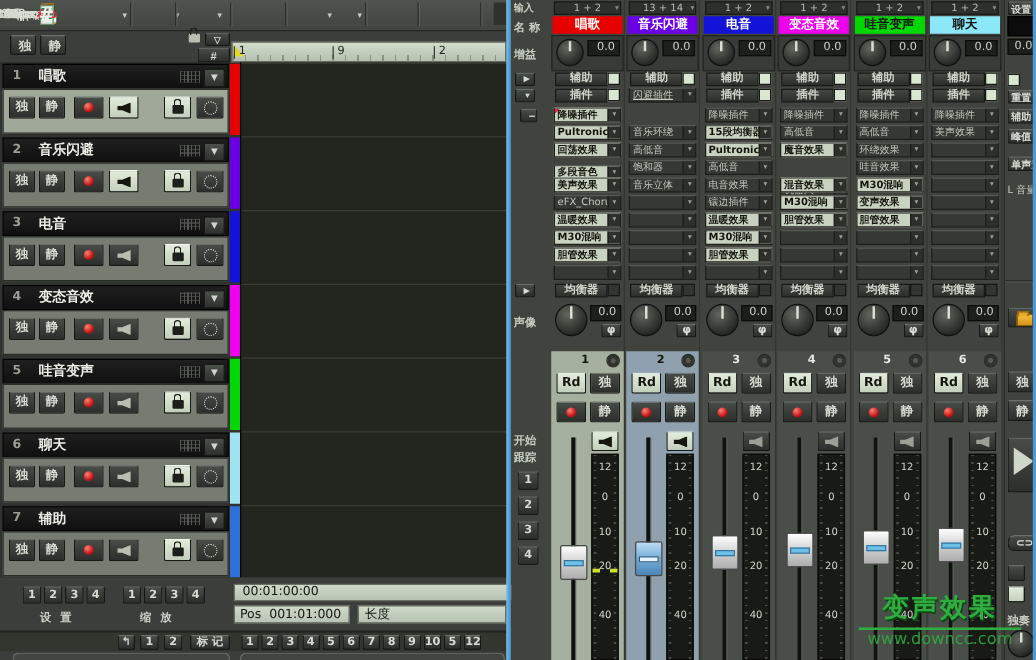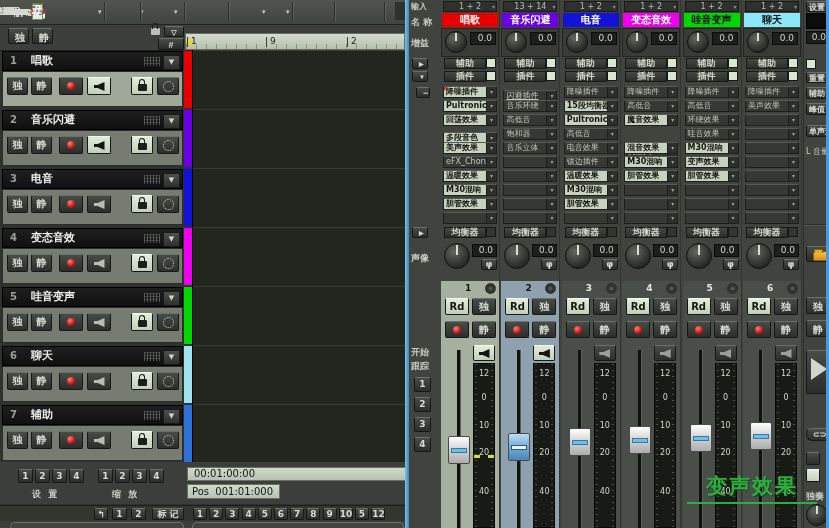--- a/index.html
+++ b/index.html
@@ -326,20 +326,21 @@
         <div class="btn sm" style="left: 115px; top: 7px; width: 15px; height: 14px;">2</div>
         <div class="btn sm" style="left: 132px; top: 7px; width: 15px; height: 14px;">3</div>
         <div class="btn sm" style="left: 149px; top: 7px; width: 15px; height: 14px;">4</div>
       </div>
     <div class="grouplabel" style="left:112px;top:26px;">缩 放</div>
     <div class="lightfield" style="left:187px;top:5px;width:254px;height:14px;padding-left:6px;">00:01:00:00</div>
     <div class="lightfield" style="left:187px;top:22px;width:93px;height:15px;">
       <span style="position:absolute;left:4px;top:1px;">Pos</span>
       <span style="position:absolute;right:6px;top:1px;">001:01:000</span>
     </div>
+    <div class="lightfield" style="left:286px;top:22px;width:119px;height:15px;padding-left:5px;padding-top:1px;">长度</div>
   </div>
 
   <div id="bottombar">
       <div class="btn sm" style="left: 94px; top: 2px; width: 14px; height: 12px; line-height: 10px;">↰</div>
       <div class="btn sm" style="left: 112px; top: 2px; width: 15px; height: 12px; line-height: 10px;">1</div>
       <div class="btn sm" style="left: 131px; top: 2px; width: 15px; height: 12px; line-height: 10px;">2</div>
       <div class="btn sm" style="left: 152px; top: 2px; width: 32px; height: 12px; line-height: 10px;">标 记</div>
       <div class="btn sm" style="left: 193px; top: 2px; width: 14px; height: 12px; line-height: 10px;">1</div>
       <div class="btn sm" style="left: 209.2px; top: 2px; width: 14px; height: 12px; line-height: 10px;">2</div>
       <div class="btn sm" style="left: 225.4px; top: 2px; width: 14px; height: 12px; line-height: 10px;">3</div>
@@ -433,21 +434,21 @@
           <div class="strip-lower tint-blue"></div>
           <div class="inputdd">13 + 14<i>▾</i></div>
           <div class="chname" style="background: rgb(106, 0, 230); color: rgb(255, 255, 255);">音乐闪避</div>
           <div class="gainpanel"></div>
           <div class="knob" style="left: 4px; top: 31px; width: 22px; height: 22px;"></div>
           <div class="valbox" style="left: 29px; top: 32px; width: 26px; height: 13px;">0.0</div>
           <div class="rowbtn" style="top: 58px;">辅助</div>
           <div class="rowsq on" style="top: 58px;"></div>
           <div class="rowbtn" style="top: 71px;">插件</div>
           <div class="rowsq on" style="top: 71px;"></div>
-          <div class="slot off" style="top: 90px; text-decoration: underline;">闪避插件<div class="arr">▾</div></div>
+          <div class="slot off" style="top: 70px; text-decoration: underline;">闪避插件<div class="arr">▾</div></div>
           <div class="slot off" style="top: 100px;">音乐环绕<div class="arr">▾</div></div>
           <div class="slot off" style="top: 114px;">高低音<div class="arr">▾</div></div>
           <div class="slot off" style="top: 128px;">饱和器<div class="arr">▾</div></div>
           <div class="slot off" style="top: 142px;">音乐立体<div class="arr">▾</div></div>
           <div class="slot off" style="top: 156px;">
             <div class="arr">▾</div>
           </div>
           <div class="slot off" style="top: 170px;">
             <div class="arr">▾</div>
           </div>
@@ -715,15 +716,16 @@
         </button>
       <button class="btn" style="left:2px;top:428px;width:26px;height:13px;border-radius:6px;font-size:8px;line-height:10px;">⊂⊃</button>
       <button class="btn" style="left:2px;top:452px;width:13px;height:13px;"></button>
       <button class="btn lit" style="left:2px;top:469px;width:13px;height:13px;"></button>
       <div class="abs" style="left:2px;top:490px;font-size:9px;font-weight:bold;color:#c6ccc0;">独奏</div>
       <div class="knob" style="left:2px;top:504px;width:22px;height:22px;"></div>
     </div>
 
     <div id="watermark">
       <div id="wm1">变声效果</div>
+      <div id="wm2">www.downcc.com</div>
     </div>
   </div>
 </div>
 
 </body></html>

